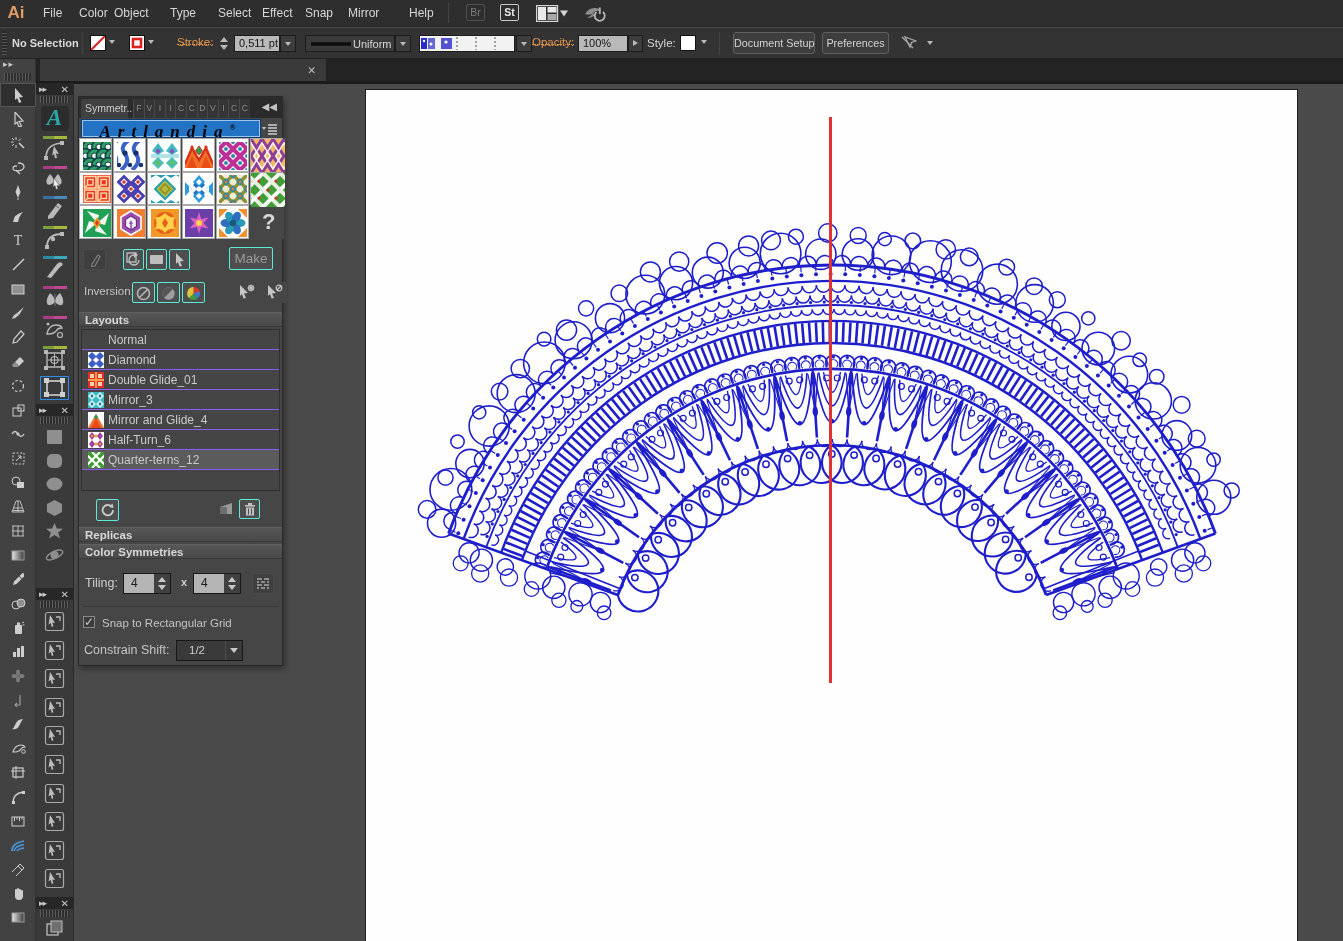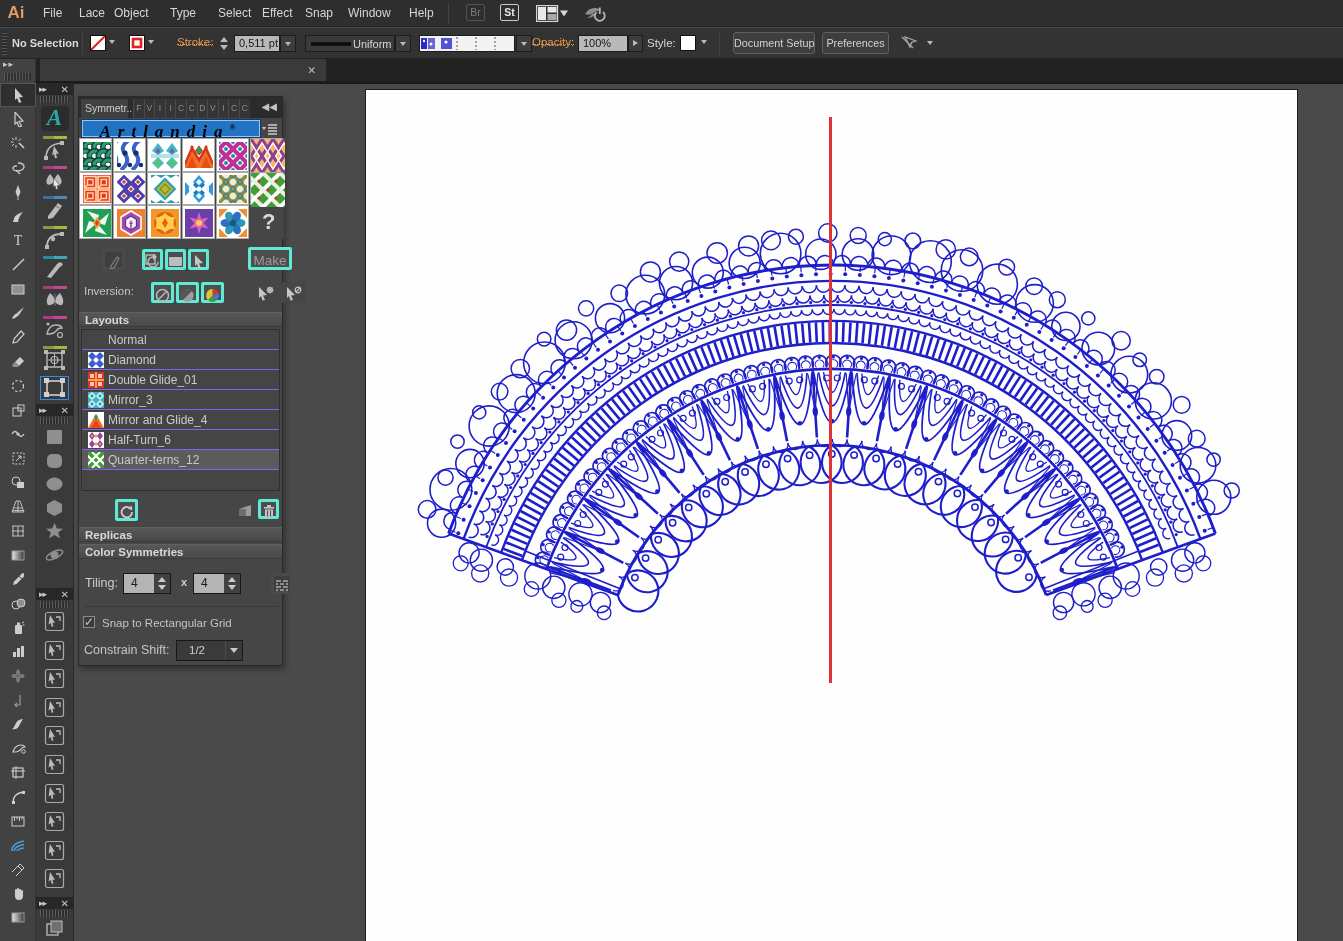--- a/index.html
+++ b/index.html
@@ -95,22 +95,22 @@
   border:1px solid #0c3c6e; box-shadow:inset 0 0 0 1px #9dc4e8; color:#000000; text-align:center;
   font-family:"Liberation Serif",serif; font-style:italic; font-weight:bold; font-size:17px; line-height:16px;
   letter-spacing:7px;}
 #artmenu { position:absolute; right:4px; top:24px; color:#c5c5c5; }
 #swgrid { position:absolute; left:0px; top:41px; width:205px; height:101px; background:#464646; }
 .swcell { position:absolute; width:33.2px; height:33.7px; background:#fff; border:0.5px solid #aaa; }
 .swcell svg { position:absolute; left:2.6px; top:2.8px; }
 .swfull svg { position:absolute; left:0; top:0; }
 #qmark { position:absolute; color:#d8d8d8; font-size:22px; font-weight:bold; }
 .sprow { position:absolute; color:#c4c4c4; }
-.spbtn { position:absolute; background:#4e4e4e; border:3px solid #5eead4; border-radius:2px;
-  color:#c2c2c2; text-align:center;margin-left:19px; }
+.spbtn { position:absolute; background:#4e4e4e; border:1px solid #5eead4; border-radius:2px;
+  color:#c2c2c2; text-align:center; }
 .spbtn.dim { background:#3f3f3f; border-color:#4a4a4a; color:#787878; }
 .sphead { position:absolute; left:0; width:203px; height:15px;
   background:linear-gradient(#575757,#494949); border-top:1px solid #606060; border-bottom:1px solid #3a3a3a;
   color:#d8d8d8; font-size:11.5px; font-weight:bold; line-height:15px; padding-left:6px; }
 #laylist { position:absolute; left:2px; top:232px; width:199px; height:162px; background:#454545;
   border:1px solid #2f2f2f; }
 .lrow { position:absolute; left:0; width:197px; height:20px; color:#c9c9c9; font-size:12px;
   line-height:20px; border-bottom:1px solid #8b5cf6; }
 .lrow .ic { position:absolute; left:6px; top:2px; width:16px; height:16px; }
 .lrow .t { position:absolute; left:26px; }
@@ -1288,27 +1288,27 @@
 <circle cx="663.0" cy="487.3" r="3.2" stroke-width="1.5"></circle>
           </g>
           <line x1="464.5" y1="27" x2="464.5" y2="593" stroke="#e03333" stroke-width="3"></line>
         </svg>
       </div>
 </div>
 
 <div id="menubar">
   <div id="ailogo">Ai</div>
   <div class="menuitem" style="left:43px">File</div>
-  <div class="menuitem" style="left:79px">Lace</div>
+  <div class="menuitem" style="left:79px">Color</div>
   <div class="menuitem" style="left:114px">Object</div>
   <div class="menuitem" style="left:170px">Type</div>
   <div class="menuitem" style="left:218px">Select</div>
   <div class="menuitem" style="left:262px">Effect</div>
   <div class="menuitem" style="left:305px">Snap</div>
-  <div class="menuitem" style="left:348px">Window</div>
+  <div class="menuitem" style="left:348px">Mirror</div>
   <div class="menuitem" style="left:409px">Help</div>
   <div id="mb-sep"></div>
   <div class="boxicon" style="left:466px; color:#7d7d7d; border-color:#525252;">Br</div>
   <div class="boxicon" style="left:500px; border-color:#c9c9c9; color:#e8e8e8; font-weight:bold;">St</div>
   <div id="icon-layout">
     <svg width="32" height="17" viewBox="0 0 32 17">
       <rect x="0.5" y="0.5" width="21" height="16" fill="none" stroke="#d6d6d6" stroke-width="1.4"></rect>
       <rect x="2" y="2" width="8" height="13" fill="#e8e8e8"></rect>
       <rect x="11.5" y="2" width="9" height="5.5" fill="#e8e8e8"></rect>
       <rect x="11.5" y="9" width="9" height="6" fill="#a8a8a8"></rect>

